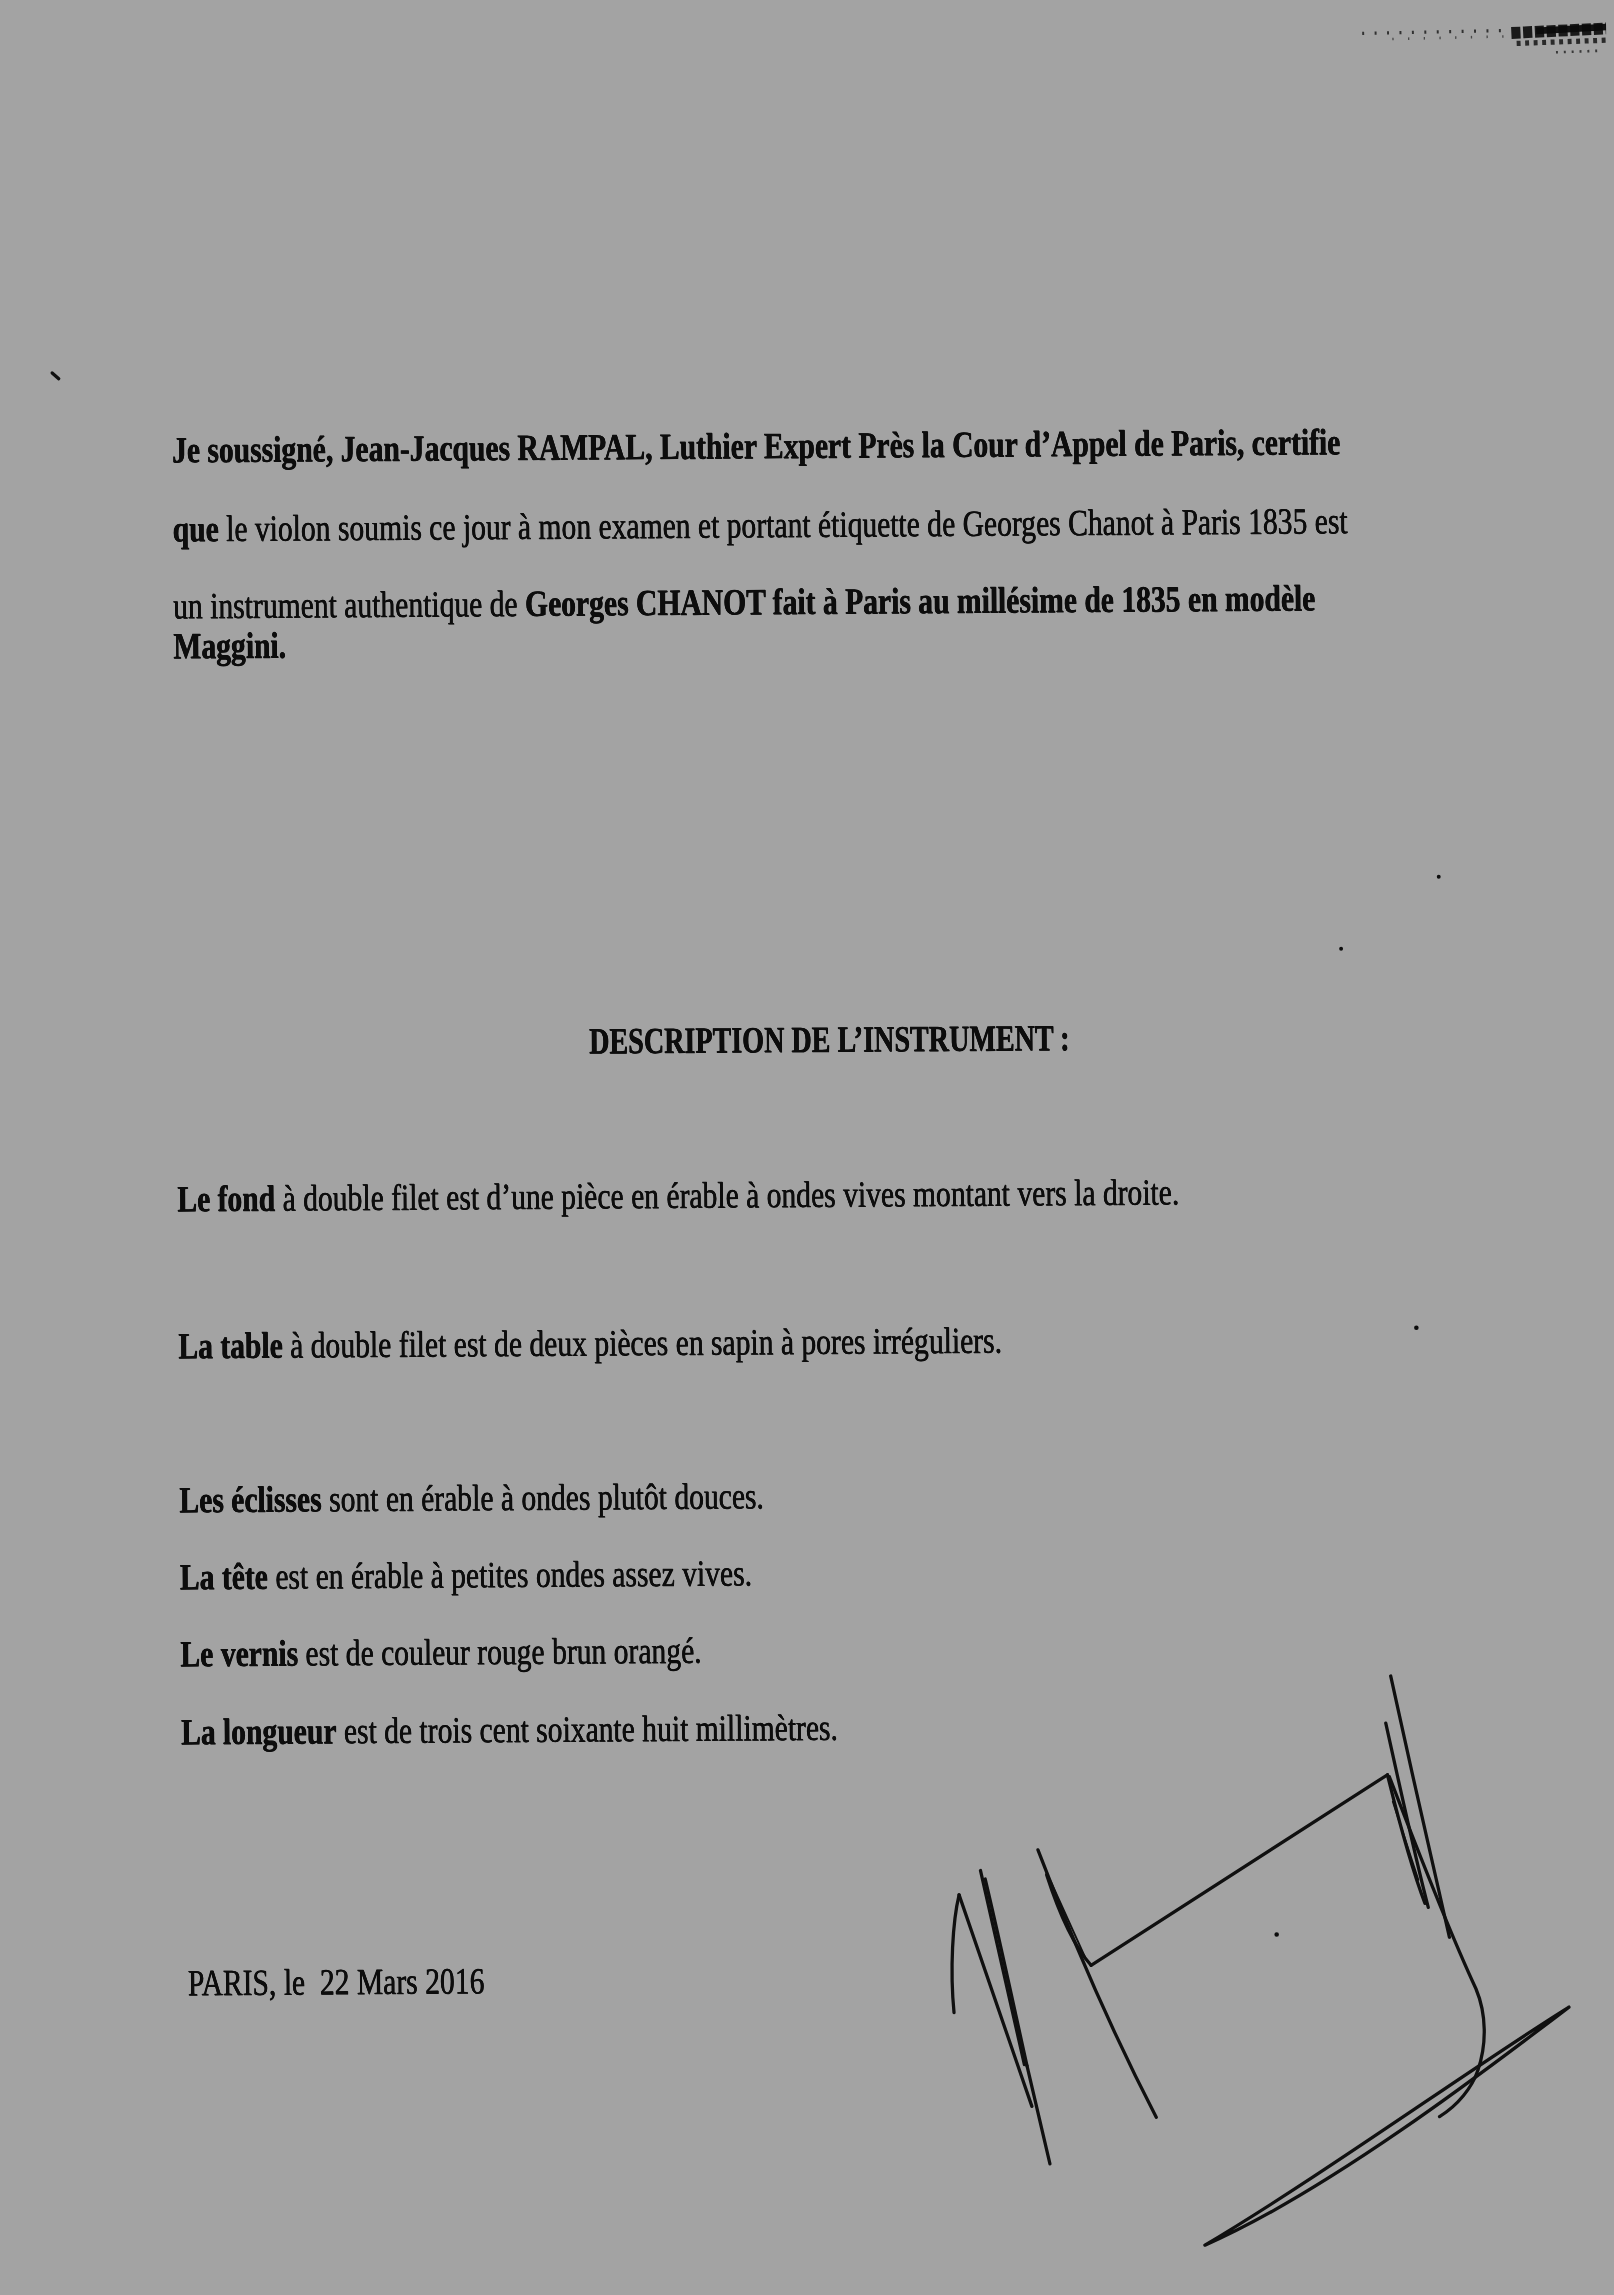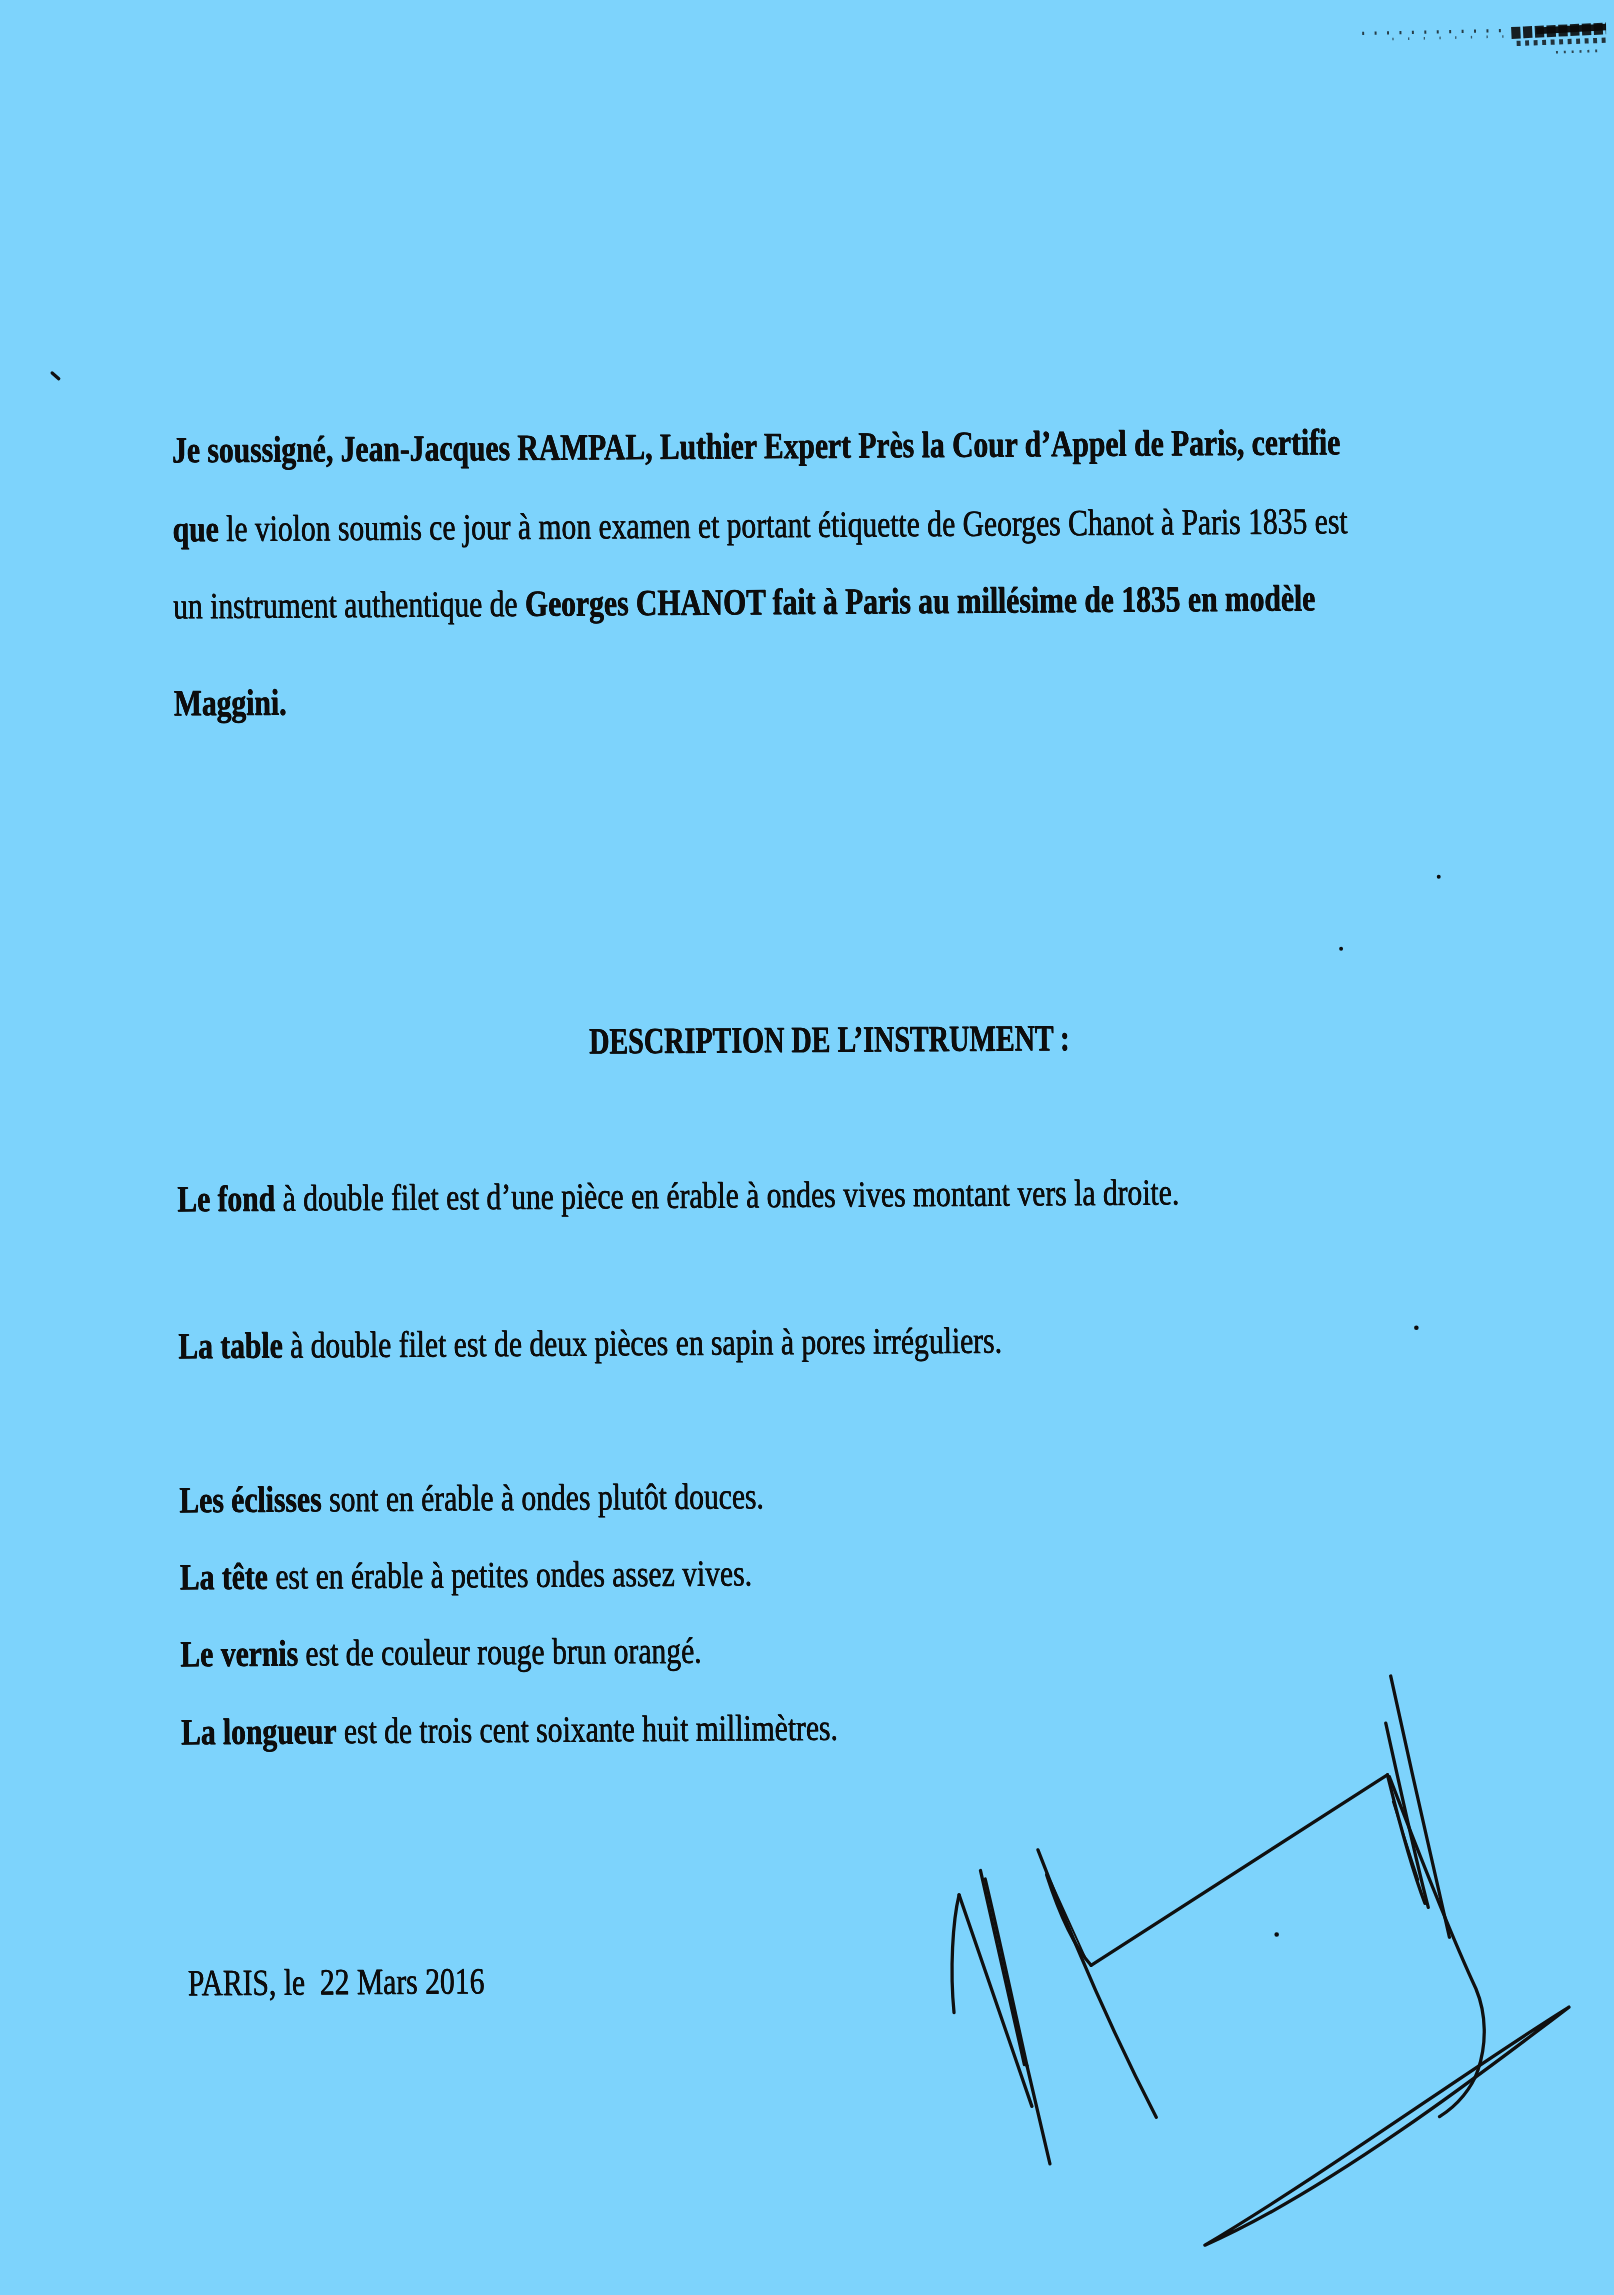--- a/index.html
+++ b/index.html
@@ -1,18 +1,18 @@
 <!DOCTYPE html>
 <html style="font-size:10.5px"><head>
 <meta charset="utf-8">
 <style>
   html,body{margin:0;padding:0}
   body{width:1614px;height:2295px;background:#ffffff;overflow:hidden;
        font-family:"Liberation Serif","DejaVu Serif",serif}
-  .page{position:absolute;inset:0;background:#7dd3fc;color:#0d0d0d}
+  .page{position:absolute;inset:0;background:#a3a3a3;color:#0d0d0d}
   .skew{position:absolute;inset:0;transform:rotate(-0.4deg);transform-origin:50% 50%}
   .line{position:absolute;left:177px;font-size:37px;line-height:39px;white-space:pre;
         text-shadow:0.3px 0.3px 0 currentColor,-0.3px -0.2px 0 currentColor}
   .line>span{display:inline-block;transform:scaleX(0.80);transform-origin:0 0}
   .b{font-weight:700}
   .center{left:0;right:-46px;text-align:center}
   .center>span{transform:scaleX(0.76);transform-origin:50% 0}
   .overlay{position:absolute;left:0;top:0;width:1614px;height:2295px;display:block}
   .sig{stroke:#101010;stroke-width:5;fill:none;stroke-linecap:round;stroke-linejoin:round}
   .sig-thin{stroke:#101010;stroke-width:3;fill:none;stroke-linecap:round}
@@ -21,21 +21,21 @@
 </style>
 </head>
 <body>
 
 <div class="page">
   <div class="skew">
 
     <div class="line" style="top:426px"><span><span class="b">Je soussigné, Jean-Jacques RAMPAL, Luthier Expert Près la Cour d’Appel de Paris, certifie</span></span></div>
     <div class="line" style="top:505px"><span><span class="b">que</span><span> le violon soumis ce jour à mon examen et portant étiquette de Georges Chanot à Paris 1835 est</span></span></div>
     <div class="line" style="top:582px"><span><span>un instrument authentique de </span><span class="b">Georges CHANOT fait à Paris au millésime de 1835 en modèle</span></span></div>
-    <div class="line" style="top:679px"><span><span class="b">Maggini.</span></span></div>
+    <div class="line" style="top:622px"><span><span class="b">Maggini.</span></span></div>
 
     <div class="line center" style="top:1020px"><span><span class="b">DESCRIPTION DE L’INSTRUMENT :</span></span></div>
 
     <div class="line" style="top:1175px"><span><span class="b">Le fond</span><span> à double filet est d’une pièce en érable à ondes vives montant vers la droite.</span></span></div>
     <div class="line" style="top:1322px"><span><span class="b">La table</span><span> à double filet est de deux pièces en sapin à pores irréguliers.</span></span></div>
     <div class="line" style="top:1476px"><span><span class="b">Les éclisses</span><span> sont en érable à ondes plutôt douces.</span></span></div>
     <div class="line" style="top:1553px"><span><span class="b">La tête</span><span> est en érable à petites ondes assez vives.</span></span></div>
     <div class="line" style="top:1630px"><span><span class="b">Le vernis</span><span> est de couleur rouge brun orangé.</span></span></div>
     <div class="line" style="top:1708px"><span><span class="b">La longueur</span><span> est de trois cent soixante huit millimètres.</span></span></div>
 

